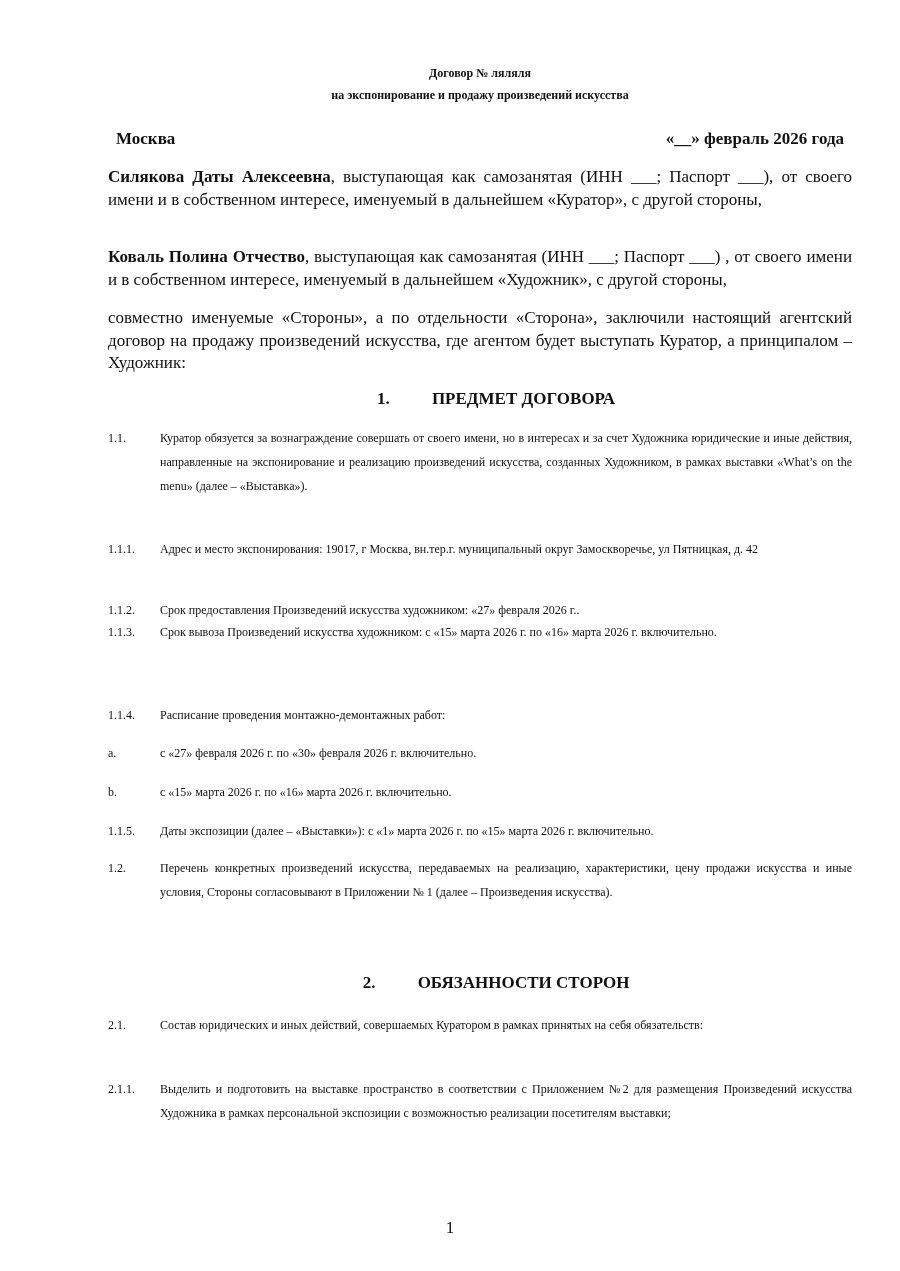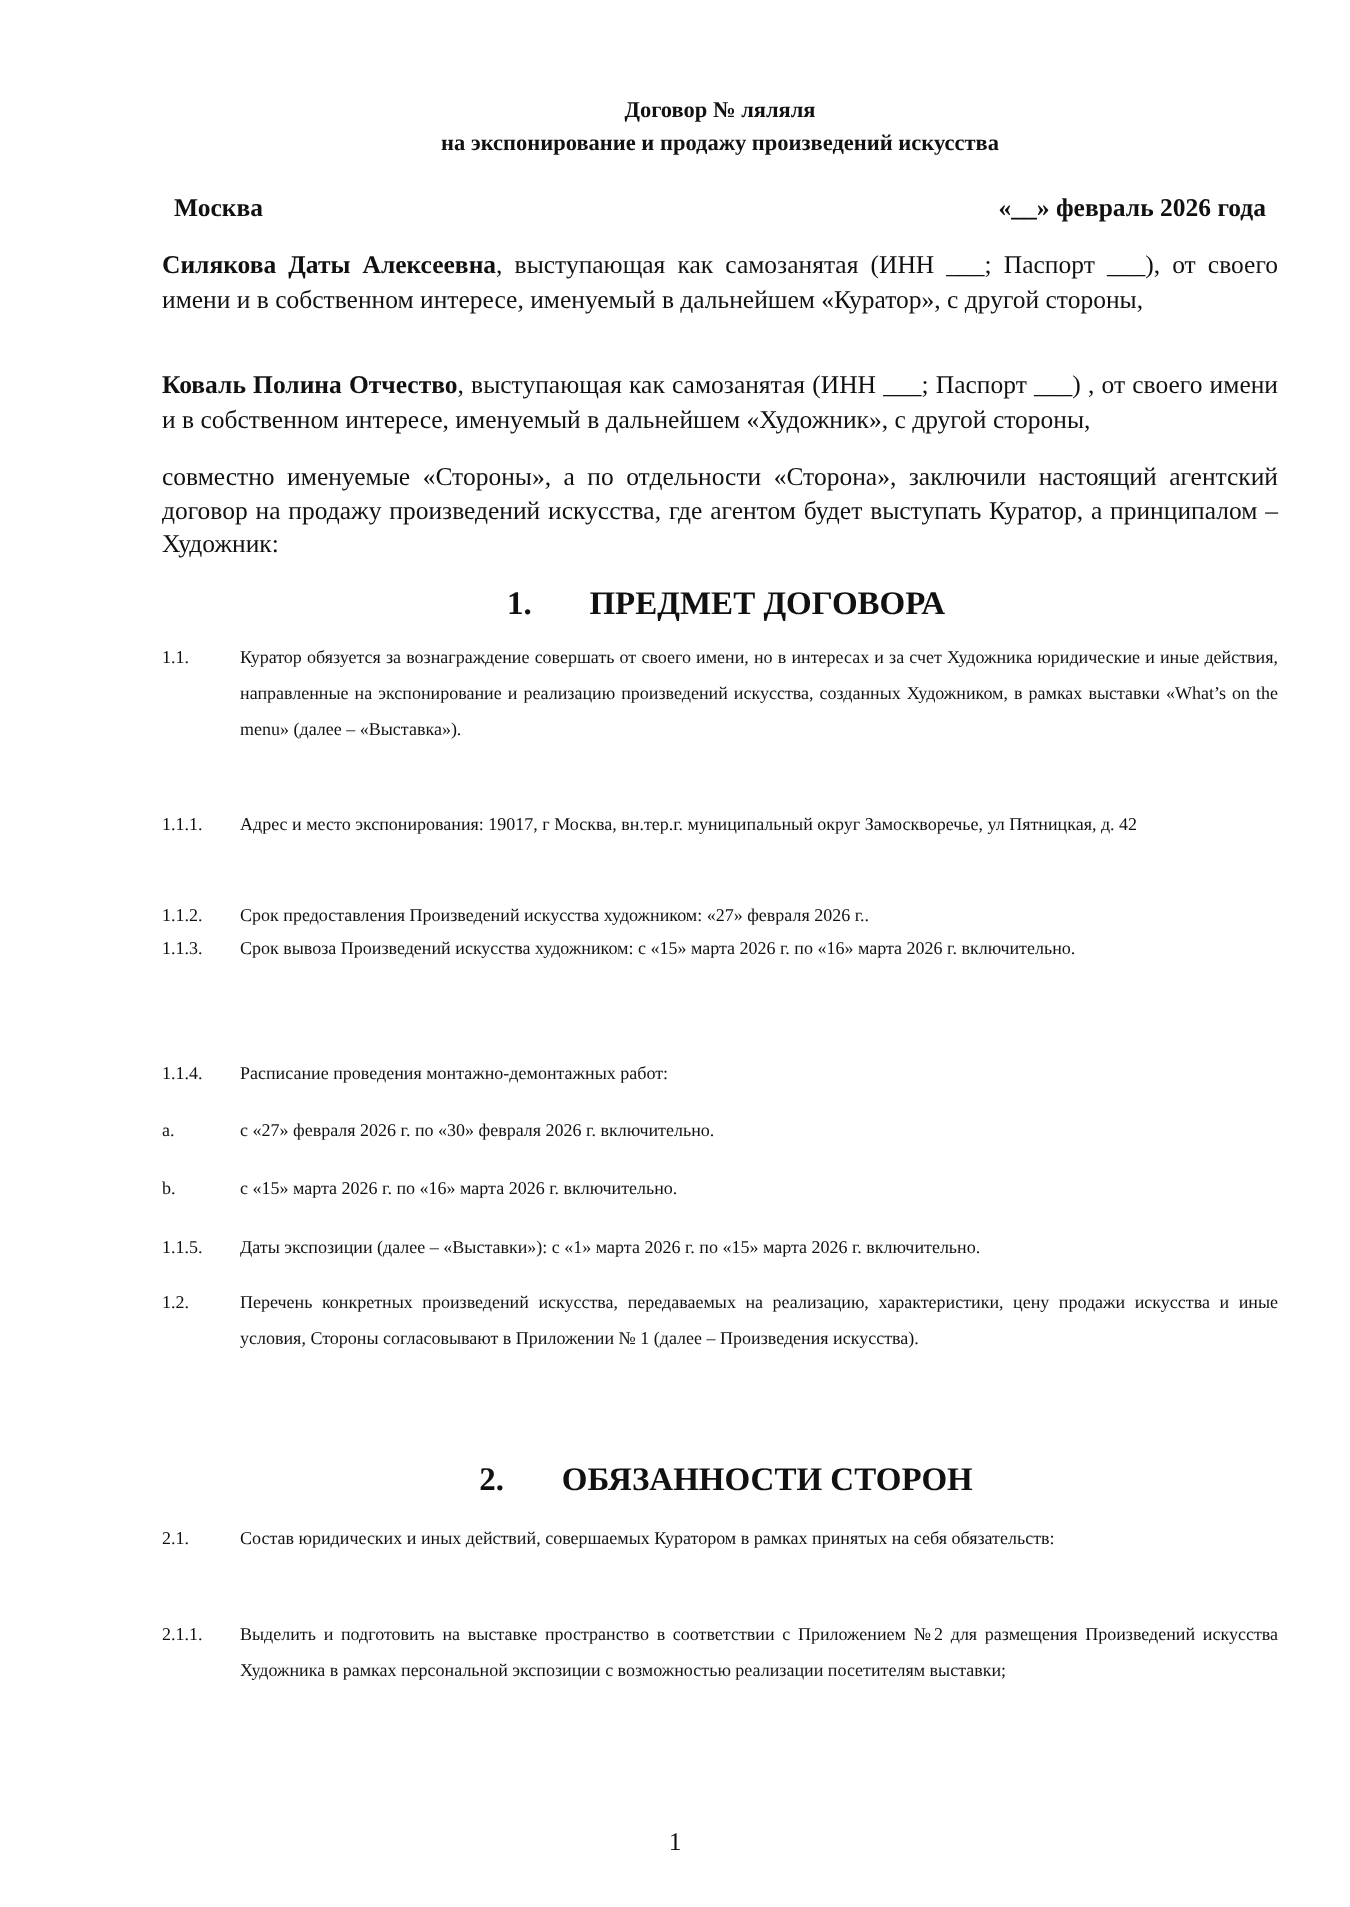--- a/index.html
+++ b/index.html
@@ -1,28 +1,28 @@
 <!DOCTYPE html>
 <html><head>
 <meta charset="utf-8">
 <style>
   html, body { margin: 0; padding: 0; background: #ffffff; }
   body {
     width: 900px; height: 1271px; position: relative; overflow: hidden;
     font-family: "Liberation Serif", serif; color: #111; font-size: 17px;
   }
   .page { position: absolute; left: 108px; top: 0; width: 744px; }
-  .title { position: absolute; left: 0; width: 744px; text-align: center; font-weight: bold; font-size: 15px; }
+  .title { position: absolute; left: 0; width: 744px; text-align: center; font-weight: bold; font-size: 12px; }
   .t1 { top: 66px; }
   .t2 { top: 88px; }
   .cityline { position: absolute; top: 129px; left: 8px; width: 736px; font-weight: bold; font-size: 17px; }
   .cityline .right { position: absolute; right: 8px; top: 0; }
   .para { position: absolute; left: 0; width: 744px; text-align: justify; line-height: 22.5px; font-size: 17px; }
   .para b { font-weight: bold; }
-  .section { position: absolute; left: 4px; width: 744px; text-align: center; font-weight: bold; font-size: 22px; font-family: Liberation Serif, serif; }
+  .section { position: absolute; left: 16px; width: 744px; text-align: center; font-weight: bold; font-size: 17px; font-family: Liberation Serif, serif; }
   .section .num { display: inline-block; width: 55px; text-align: left; }
   .item { position: absolute; left: 0; width: 744px; line-height: 24px; font-size: 12px; }
   .item .n { position: absolute; left: 0; top: 0; }
   .item .tx { margin-left: 52px; text-align: justify; text-align-last: left; }
   .pagenum { position: absolute; top: 1218px; left: 0; width: 900px; text-align: center; font-size: 17px; }
 </style>
 </head>
 <body>
 
 <div class="page">

